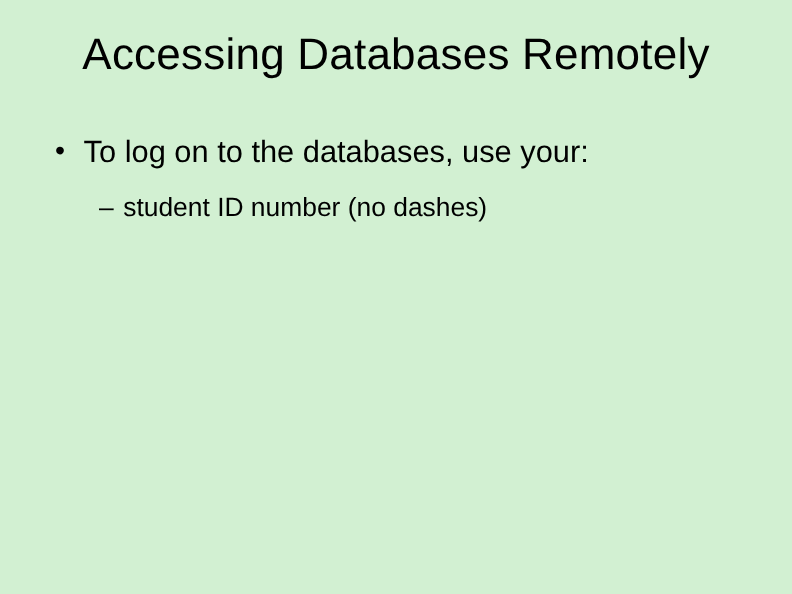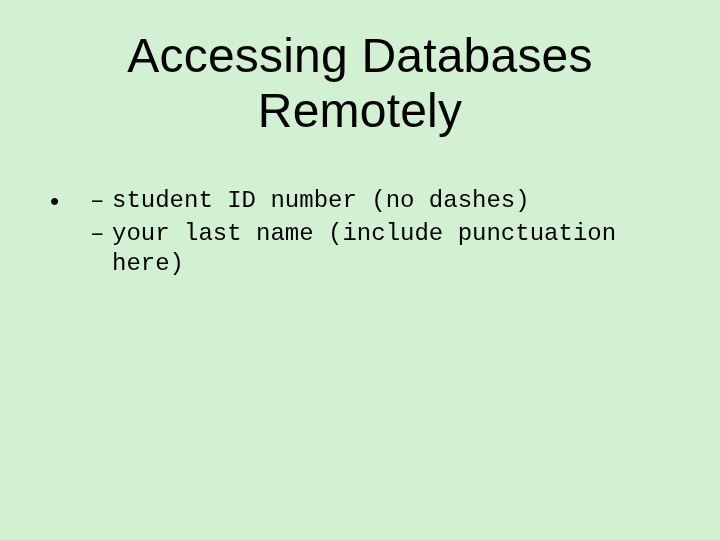--- a/index.html
+++ b/index.html
@@ -12,21 +12,21 @@
     color: #000;
     overflow: hidden;
   }
   .slide {
     box-sizing: border-box;
     width: 720px;
     height: 540px;
     padding: 28px 40px 40px 40px;
   }
   .title {
-    font-size: 48px;
+    font-size: 40px;
     font-weight: 400;
     text-align: center;
     margin: 0 0 48px 0;
     letter-spacing: 0.2px;
   }
   ul.level1 {
     list-style: none;
     margin: 0;
     padding: 0 0 0 6px;
     font-size: 28px;
@@ -40,25 +40,24 @@
   ul.level1 > li::before {
     content: "•";
     position: absolute;
     left: 4px;
     top: 0;
     font-size: 26px;
     line-height: 1.22;
   }
   ul.level2 {
     list-style: none;
-    margin: 1px 0 0 0;
+    margin: 19px 0 0 0;
     padding: 0 0 0 14px;
     font-size: 24px;
     line-height: 1.28;
-    font-family: Liberation Mono, monospace;
   }
   ul.level2 > li {
     position: relative;
     padding-left: 22px;
     margin-bottom: 2px;
   }
   ul.level2 > li::before {
     content: "–";
     position: absolute;
     left: 0;
@@ -66,23 +65,21 @@
   }
 </style>
 </head>
 <body>
 
 <div class="slide">
   <h1 class="title">Accessing Databases Remotely</h1>
 
   <ul class="level1">
     <li>
+      <span>To log on to the databases, use your:</span>
       <ul class="level2">
         <li>
           <span>student ID number (no dashes)</span>
-        </li>
-        <li>
-          <span>your last name (include punctuation here)</span>
         </li>
       </ul>
     </li>
   </ul>
 </div>
 
 </body></html>

